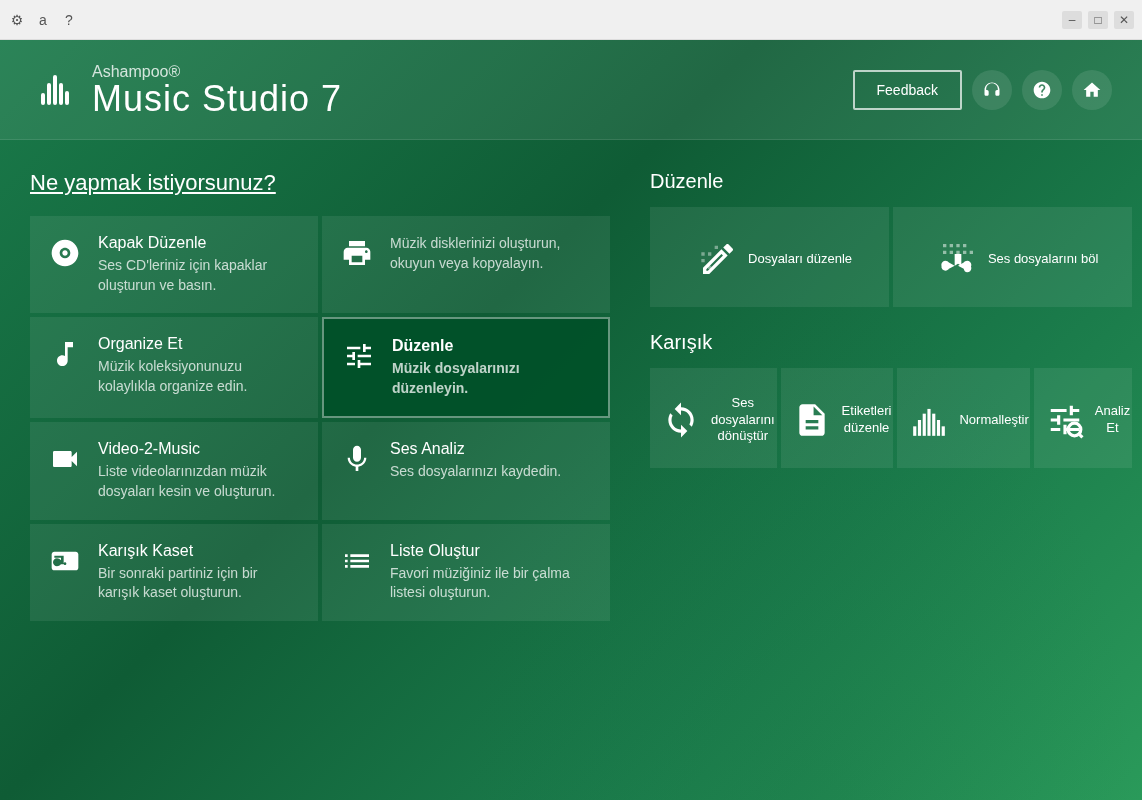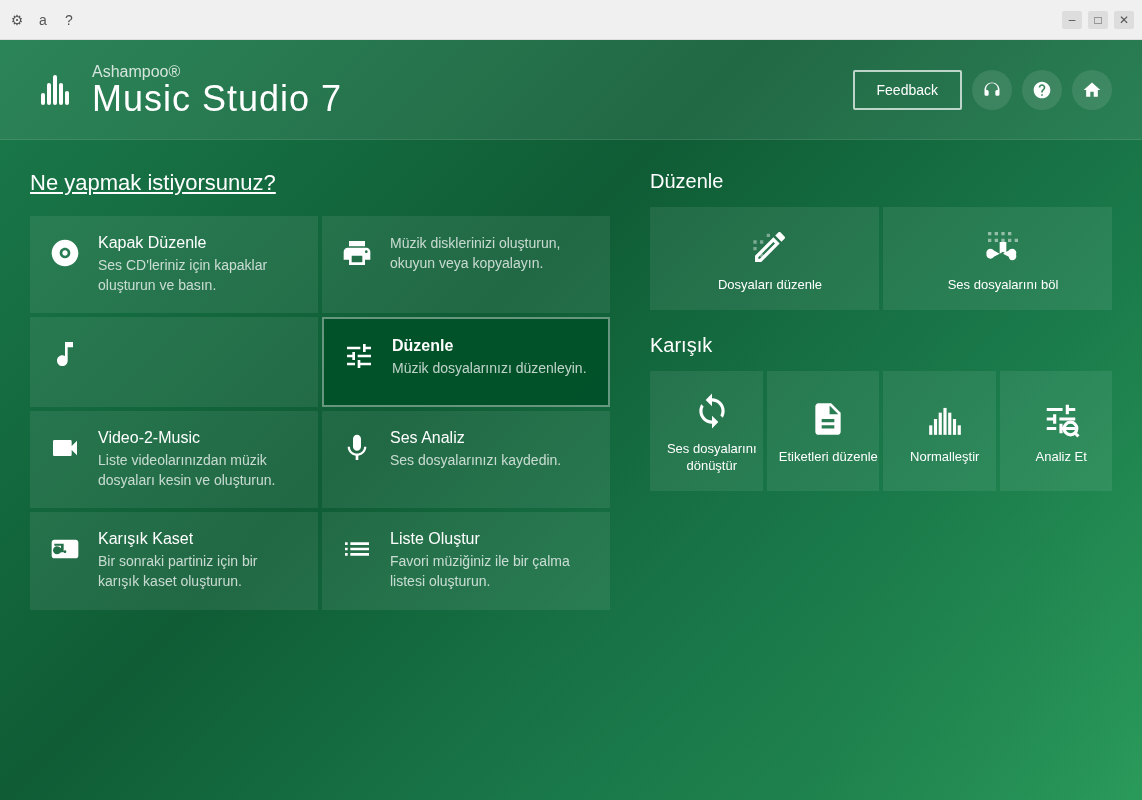--- a/index.html
+++ b/index.html
@@ -224,21 +224,21 @@
     }
     .menu-item.active .menu-item-title {
       font-weight: 600;
     }
     .menu-item-desc {
       font-size: 14px;
       color: rgba(255,255,255,0.75);
       line-height: 1.4;
     }
     .menu-item.active .menu-item-desc {
-      font-weight: 400;
+      font-weight: 700;
     }
 
     
     .right-panel {
       flex: 1;
     }
 
     .sub-section {
       margin-bottom: 24px;
     }
@@ -258,21 +258,21 @@
       display: grid;
       grid-template-columns: 1fr 1fr 1fr 1fr;
       gap: 4px;
     }
 
     .feature-tile {
       background: rgba(255,255,255,0.08);
       padding: 20px 1px 16px 12px;
       cursor: pointer;
       display: flex;
-      flex-direction: column;
+      flex-direction: row;
       align-items: center;
       justify-content: center;
       text-align: center;
       gap: 10px;
       min-height: 100px;
       transition: background 0.15s;
     }
 
     .feature-tile-icon {
       width: 40px;
@@ -377,20 +377,24 @@
             <div class="menu-item-desc">Müzik disklerinizi oluşturun, okuyun veya kopyalayın.</div>
           </div>
         </div>
 
         <div class="menu-item">
           <div class="menu-item-icon">
             <svg width="32" height="32" viewBox="0 0 24 24">
                 <path d="M12 3v10.55c-.59-.34-1.27-.55-2-.55-2.21 0-4 1.79-4 4s1.79 4 4 4 4-1.79 4-4V7h4V3h-6z" fill="white"></path>
               </svg>
           </div>
+          <div class="menu-item-text">
+            <div class="menu-item-title">Organize Et</div>
+            <div class="menu-item-desc">Müzik koleksiyonunuzu kolaylıkla organize edin.</div>
+          </div>
         </div>
 
         <div class="menu-item active">
           <div class="menu-item-icon">
             <svg width="32" height="32" viewBox="0 0 24 24">
                 <path d="M3 17v2h6v-2H3zM3 5v2h10V5H3zm10 16v-2h8v-2h-8v-2h-2v6h2zM7 9v2H3v2h4v2h2V9H7zm14 4v-2H11v2h10zm-6-4h2V7h4V5h-4V3h-2v6z" fill="white"></path>
               </svg>
           </div>
           <div class="menu-item-text">
             <div class="menu-item-title">Düzenle</div>

